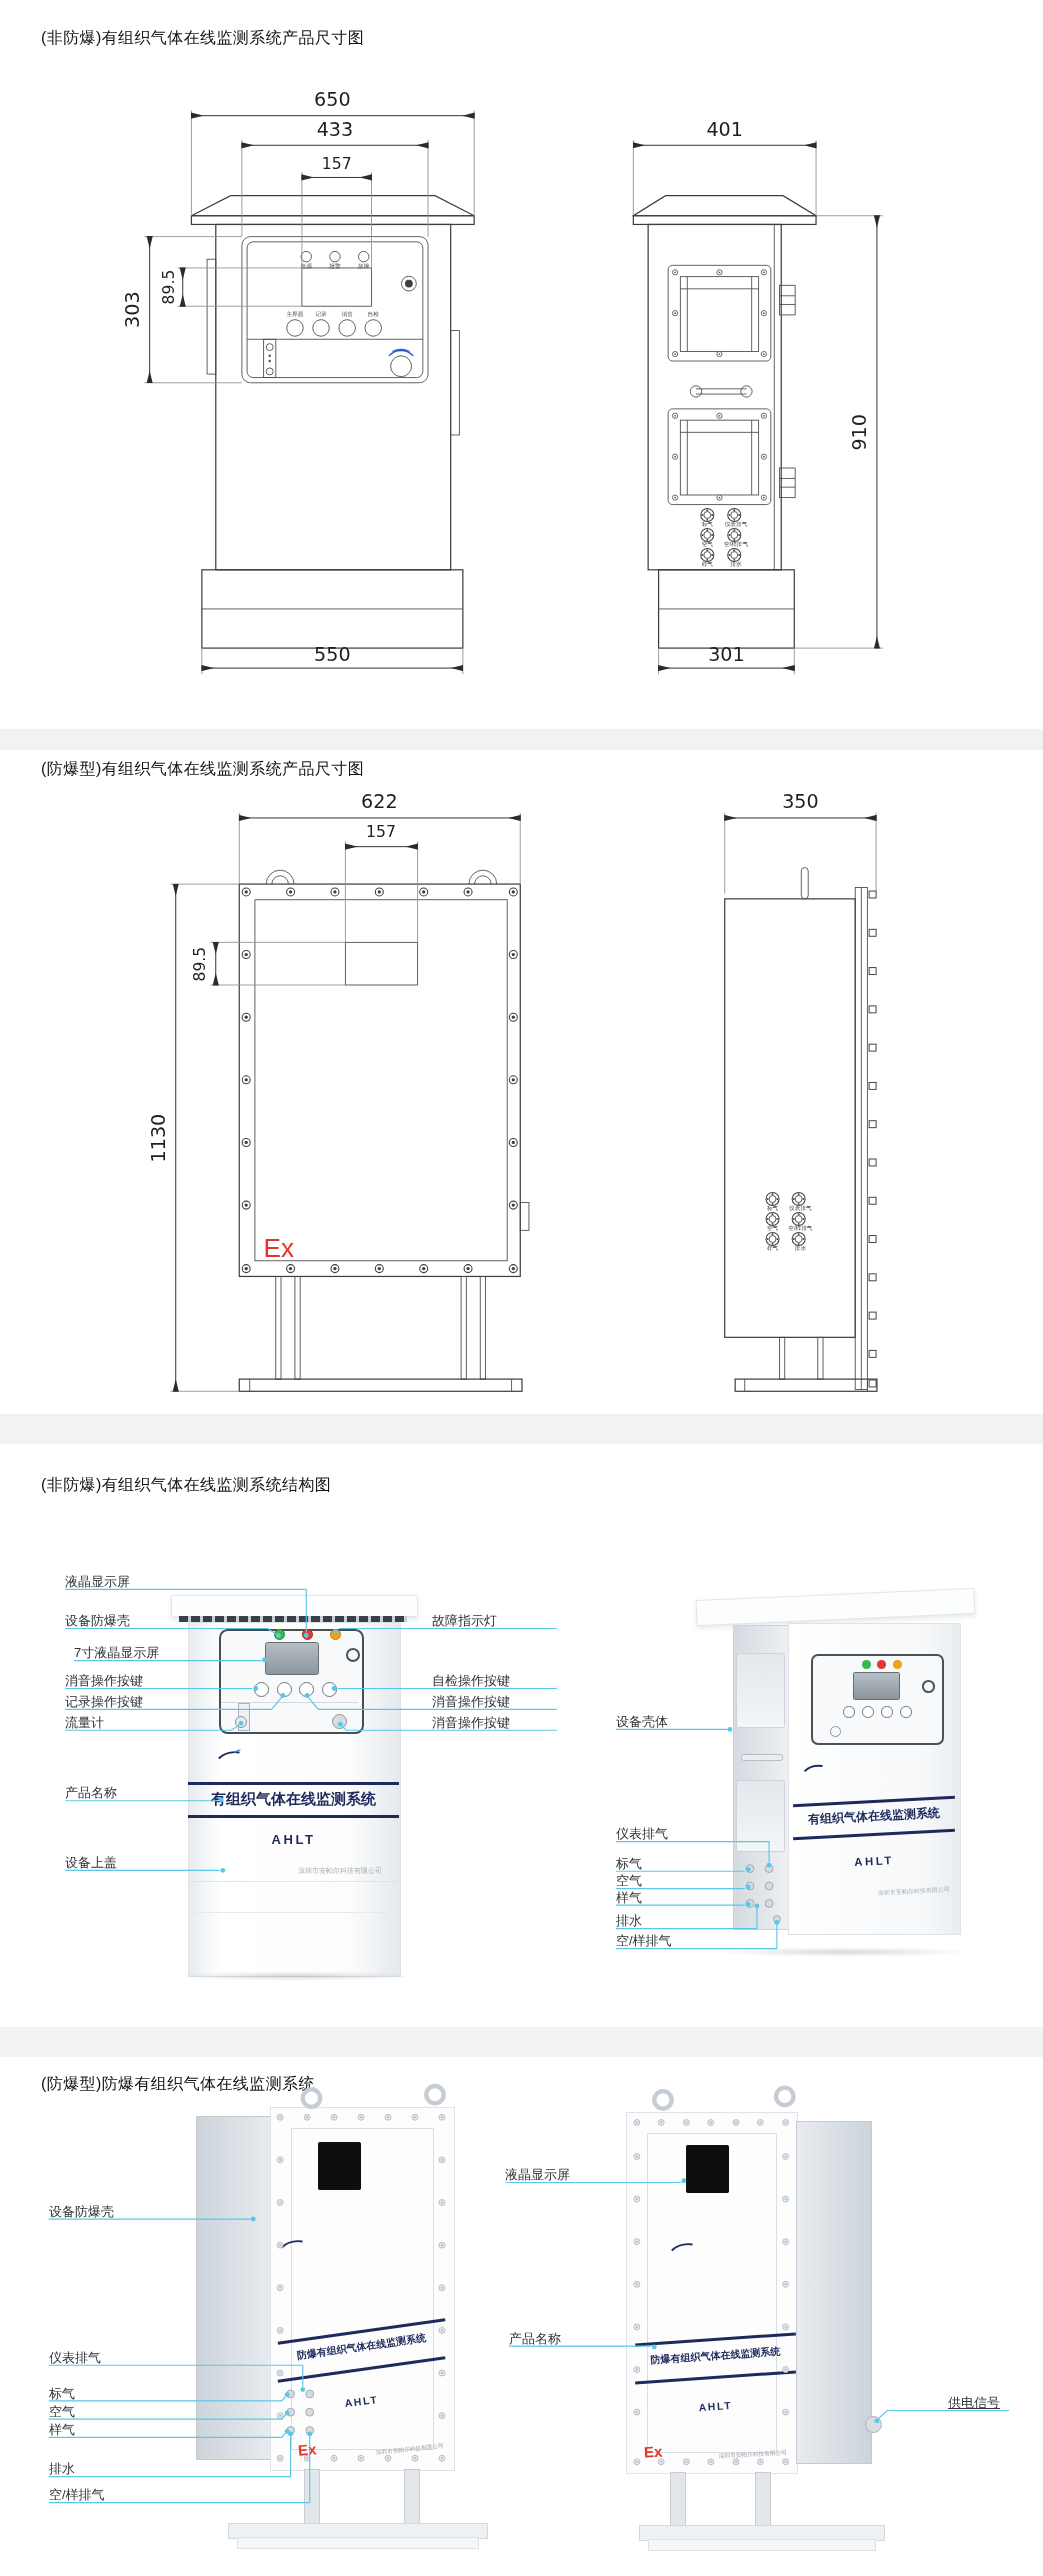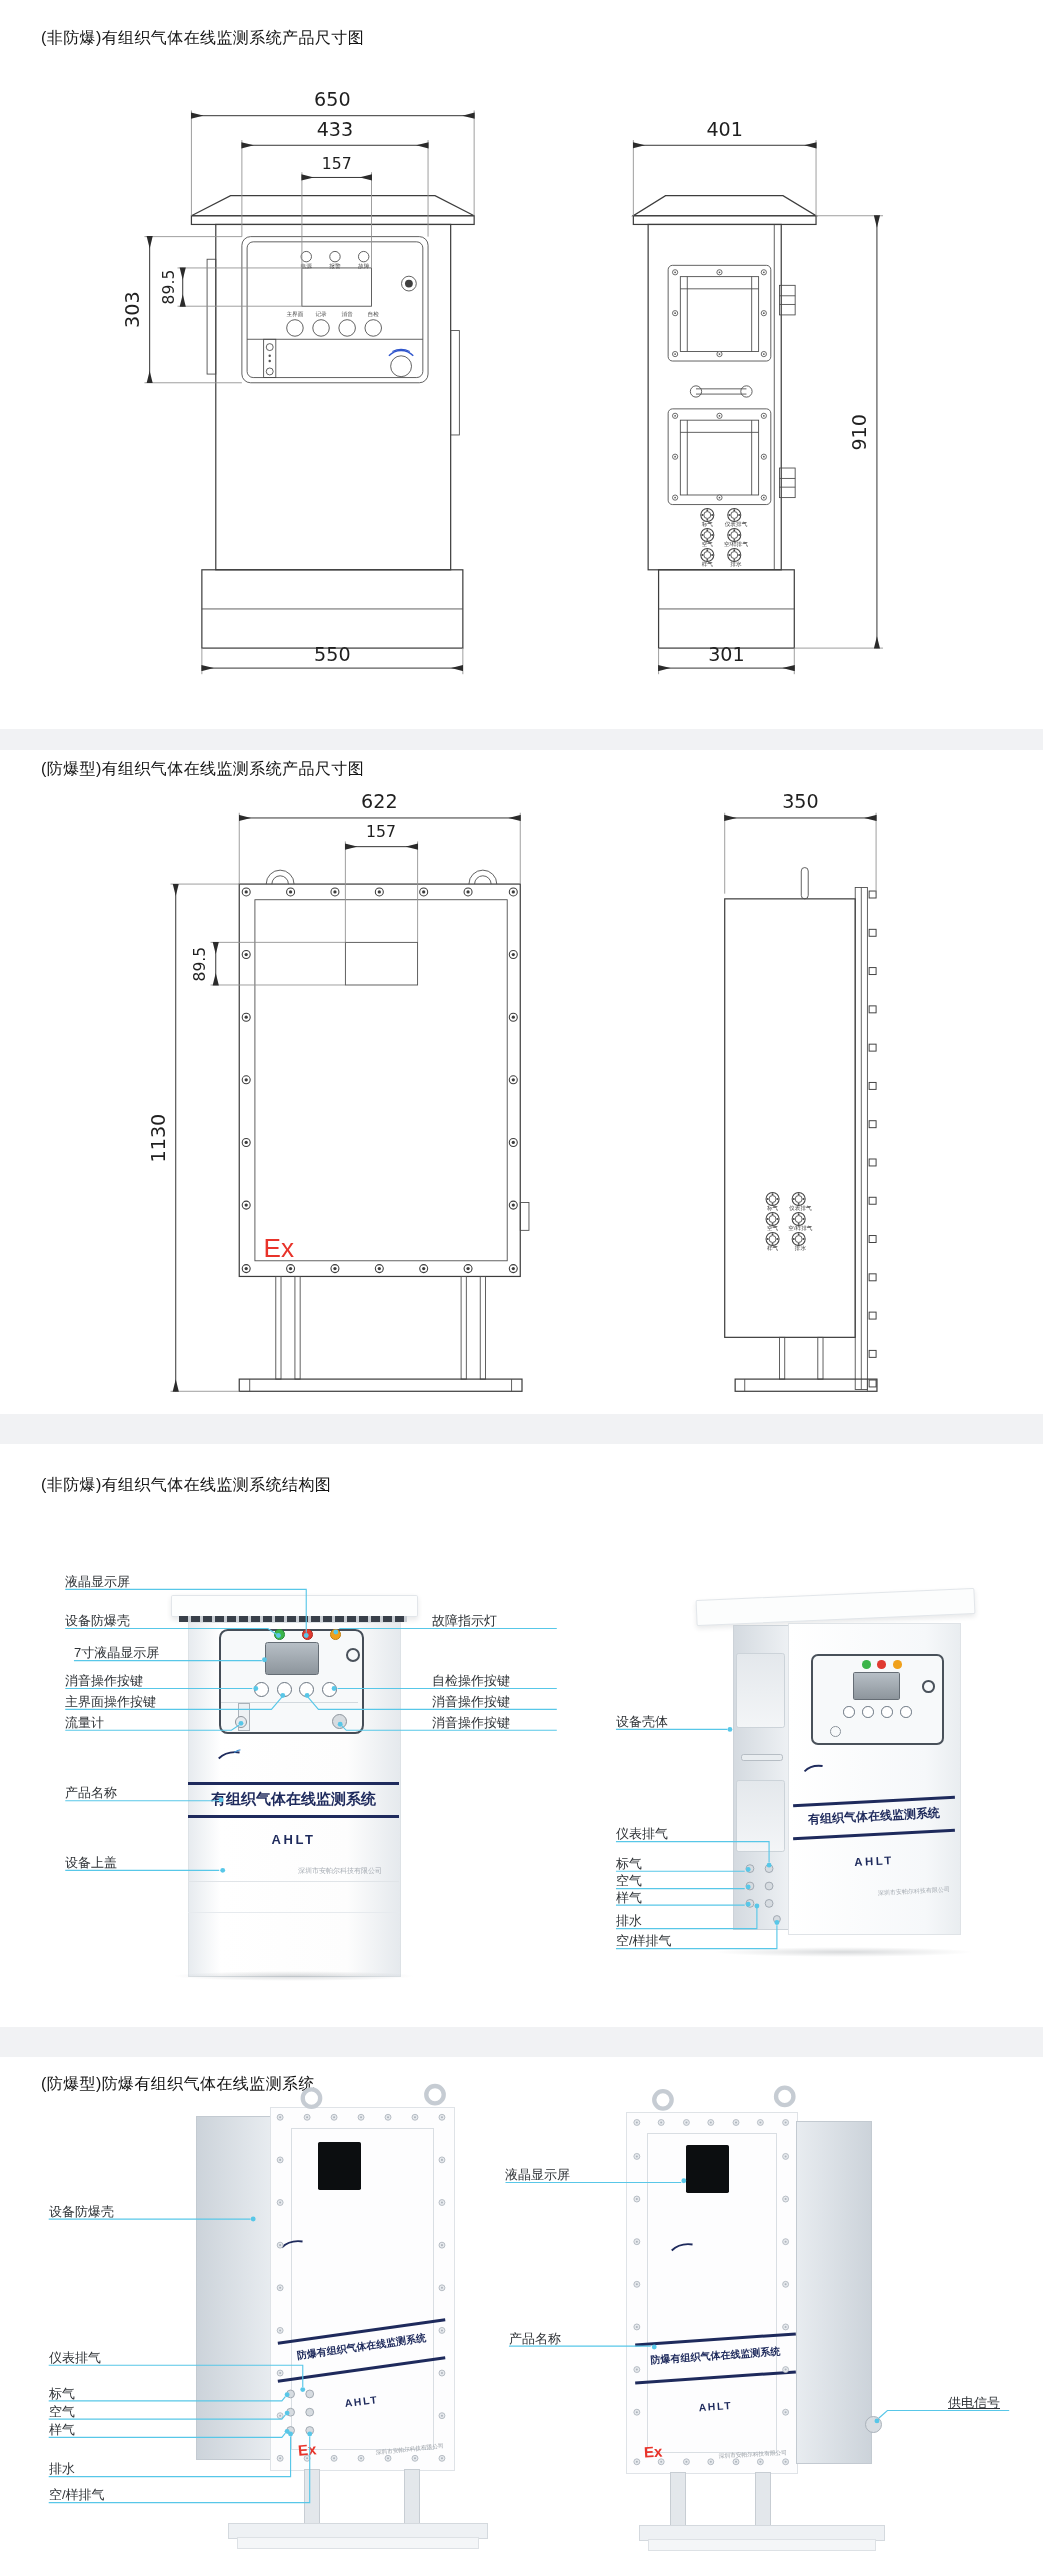--- a/index.html
+++ b/index.html
@@ -390,21 +390,21 @@
 </div>
 <div class="t" style="left:736px;top:1653px;width:47px;height:73px;background:linear-gradient(180deg,#e4e8ec,#f3f5f7);border:0.9px solid #ccd3d9;border-radius:2.6px;"></div>
 <div class="t" style="left:741px;top:1754px;width:40px;height:5.2px;border:0.9px solid #b6bdc4;border-radius:2.6px;background:#e9edf0;"></div>
 <div class="t" style="left:736px;top:1780px;width:47px;height:70px;background:linear-gradient(180deg,#e4e8ec,#f3f5f7);border:0.9px solid #ccd3d9;border-radius:2.6px;"></div>
 <div class="shadow" style="left:713px;top:1947px;width:261px;height:10.4px;"></div>
 
 <div class="t lbl" style="left:65px;top:1573px;">液晶显示屏</div>
 <div class="t lbl" style="left:65px;top:1612px;">设备防爆壳</div>
 <div class="t lbl" style="left:74px;top:1644px;">7寸液晶显示屏</div>
 <div class="t lbl" style="left:65px;top:1672px;">消音操作按键</div>
-<div class="t lbl" style="left:65px;top:1693px;">主界面操作按键</div>
+<div class="t lbl" style="left:65px;top:1693px;">记录操作按键</div>
 <div class="t lbl" style="left:65px;top:1714px;">流量计</div>
 <div class="t lbl" style="left:65px;top:1784px;">产品名称</div>
 <div class="t lbl" style="left:65px;top:1854px;">设备上盖</div>
 <div class="t lbl-r" style="left:432px;top:1612px;">故障指示灯</div>
 <div class="t lbl-r" style="left:432px;top:1672px;">自检操作按键</div>
 <div class="t lbl-r" style="left:432px;top:1693px;">消音操作按键</div>
 <div class="t lbl-r" style="left:432px;top:1714px;">消音操作按键</div>
 <div class="t lbl" style="left:616px;top:1713px;">设备壳体</div>
 <div class="t lbl" style="left:616px;top:1825px;">仪表排气</div>
 <div class="t lbl" style="left:616px;top:1855px;">标气</div>

